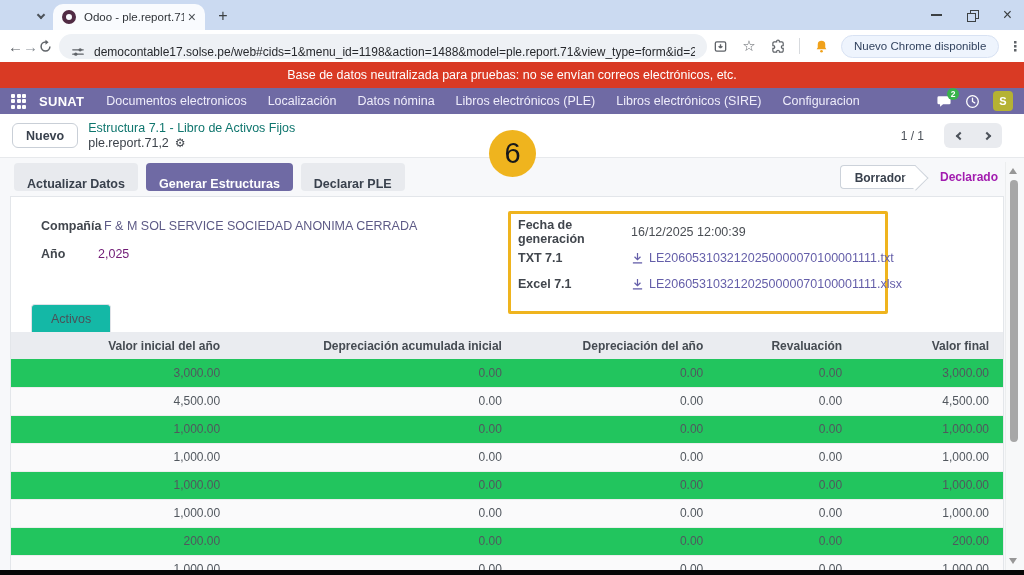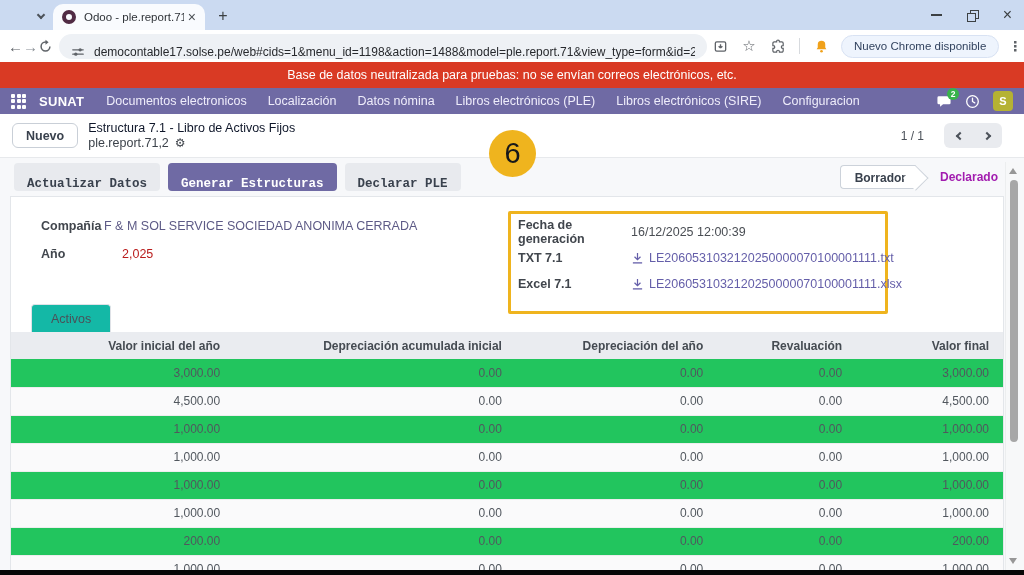--- a/index.html
+++ b/index.html
@@ -69,50 +69,50 @@
        align-items:center;justify-content:center;padding:0 2px}
   .avatar{width:20px;height:20px;border-radius:4px;background:var(--avatar);color:#fff;
        font-size:11px;font-weight:700;display:flex;align-items:center;justify-content:center}
 
   
   .controlpanel{position:absolute;left:0;top:114px;width:100%;height:44px;background:#fff;
        border-bottom:1px solid #e7e9ec;display:flex;align-items:center;padding:0 22px 0 12px}
   .btn-new{height:25px;padding:0 13px;border:1px solid #c9cfd7;border-radius:6px;background:#fff;
        font-size:12.5px;font-weight:600;color:#39414d;font-family:inherit}
   .crumbs{margin-left:10px;line-height:1.2}
-  .crumb-title{font-size:12.5px;color:#0f172a}
+  .crumb-title{font-size:12.5px;color:#0f766e}
   .crumb-sub{font-size:12.5px;color:#3c424a;display:flex;align-items:center;gap:6px}
   .gear{font-size:12px;color:#3f444b}
   .pager{margin-left:auto;display:flex;align-items:center;gap:20px}
   .pager-count{font-size:12px;color:#4c525a}
   .pager-btns{display:flex;background:#e9ebef;border-radius:6px}
   .pager-btn{width:29px;height:25px;display:flex;align-items:center;justify-content:center}
 
   
   .content{position:absolute;left:0;top:158px;width:100%;height:417px;background:#f7f8fa}
   .actionbar{position:absolute;left:0;top:0;width:100%;height:38px;display:flex;align-items:center;
        gap:8px;padding:0 26px 0 14px}
-  .btn{height:26px;padding:14px 13px;border:none;border-radius:4px;font-size:12.5px;font-weight:600;font-family:Liberation Mono, monospace}
+  .btn{height:26px;padding:14px 13px;border:none;border-radius:4px;font-size:12.5px;font-weight:600;font-family:Liberation Sans, sans-serif}
   .btn.secondary{background:#e8eaee;color:#39414d}
   .btn.primary{background:var(--accent);color:#fff}
   .statusbar{margin-left:auto;display:flex;align-items:center}
   .status-active{position:relative;height:24px;line-height:24px;padding:0 10px 0 14px;background:#fff;
        border:1px solid #ccd2da;border-right:none;border-radius:4px 0 0 4px;font-size:12px;
        font-weight:700;color:#39414d;z-index:1}
   .status-active::after{content:"";position:absolute;right:-8.5px;top:3.2px;width:16.5px;height:16.5px;
        transform:rotate(45deg);border-top:1px solid #ccd2da;border-right:1px solid #ccd2da;background:#fff}
   .status-inactive{font-size:12px;font-weight:700;color:#a21caf;margin-left:24px}
 
   .sheet{position:absolute;left:10px;top:38px;width:994px;bottom:0;background:#fff;
        border:1px solid #e3e6ea;border-bottom:none;overflow:hidden}
   .sheet-fields{position:relative;padding:22px 0 0 30px}
   .field-row{display:flex;align-items:center;margin-bottom:14px;font-size:12.5px}
   .field-label{width:56px;color:#41464d;font-weight:600;flex-shrink:0}
   .fv-company{color:var(--company);margin-left:7px}
-  .fv-year{color:#b91c1c;margin-left:25px}
+  .fv-year{color:#701a75;margin-left:1px}
 
   .gen-group{position:absolute;left:507px;top:22px;z-index:5}
   .gen-row{display:flex;align-items:center;height:26px;font-size:12.5px}
   .gen-label{width:113px;color:#41464d;font-weight:600;flex-shrink:0}
   .gen-value{color:#4a4e54}
   .file-link{display:flex;align-items:center;gap:5px;color:var(--link);text-decoration:none;font-size:12.5px}
 
   .highlight-box{position:absolute;left:497px;top:14px;width:380px;height:103px;
        border:3px solid var(--highlight);border-radius:2px;pointer-events:none;z-index:4}
 

